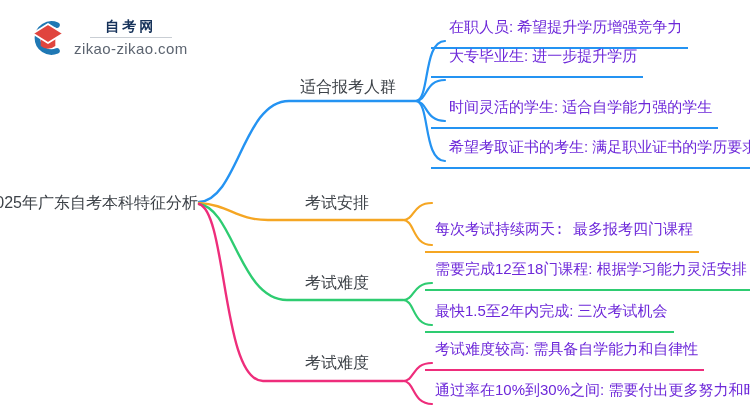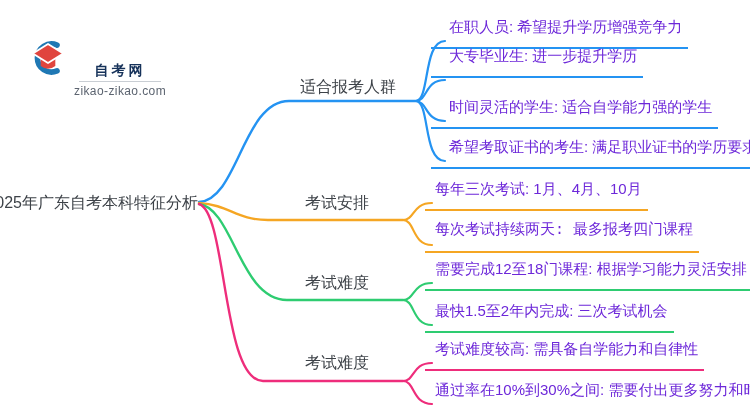--- a/index.html
+++ b/index.html
@@ -7,23 +7,23 @@
     position:relative;width:750px;height:410px;background:#ffffff;overflow:hidden;
     font-family:"Liberation Sans","DejaVu Sans",sans-serif;
   }
   .lines{position:absolute;left:0;top:0;width:750px;height:410px;z-index:1;}
   .lines path{fill:none;stroke-linecap:round;}
 
   
   .logo{position:absolute;left:30px;top:18px;display:flex;align-items:center;z-index:2;}
   .logo-icon{width:36px;height:36px;}
   .logo-text{margin-left:8px;display:flex;flex-direction:column;align-items:center;}
-  .logo-title{font-size:14px;font-weight:bold;color:#16325a;letter-spacing:3px;line-height:17px;margin-top:44px;}
+  .logo-title{font-size:14px;font-weight:bold;color:#16325a;letter-spacing:3px;line-height:17px;}
   .logo-divider{width:82px;height:1px;background:#c9ced4;margin:2px 0 2px 0;}
-  .logo-domain{font-size:12px;color:#5c6470;letter-spacing:0.4px;text-align:center;}
+  .logo-domain{font-size:15px;color:#5c6470;letter-spacing:0.4px;text-align:center;}
 
   
   .central{
     position:absolute;right:552px;top:193px;z-index:2;white-space:nowrap;
     font-size:16px;color:#3d4248;font-weight:500;
   }
 
   
   .branch-label{position:absolute;z-index:2;white-space:nowrap;font-size:16px;color:#3d4248;font-weight:500;}
   .bl0{left:300px;top:77px;}
@@ -89,21 +89,20 @@
   <div class="branch-label bl1">考试安排</div>
   <div class="branch-label bl0">适合报考人群</div>
   <div class="branch-label bl2">考试难度</div>
   <div class="branch-label bl3">考试难度</div>
 
   <div class="leaf blue l-b0">在职人员: 希望提升学历增强竞争力</div>
   <div class="leaf blue l-b1">大专毕业生: 进一步提升学历</div>
   <div class="leaf blue l-b2">时间灵活的学生: 适合自学能力强的学生</div>
   <div class="leaf blue l-b3">希望考取证书的考生: 满足职业证书的学历要求</div>
 
-  <div class="leaf orange l-o0">每年三次考试: 1月、4月、10月</div>
   <div class="leaf orange l-o1">每次考试持续两天: 最多报考四门课程</div>
 
   <div class="leaf green l-g0">需要完成12至18门课程: 根据学习能力灵活安排</div>
   <div class="leaf green l-g1">最快1.5至2年内完成: 三次考试机会</div>
 
   <div class="leaf pink l-p0">考试难度较高: 需具备自学能力和自律性</div>
   <div class="leaf pink l-p1">通过率在10%到30%之间: 需要付出更多努力和时间</div>
 
 </div>
 

